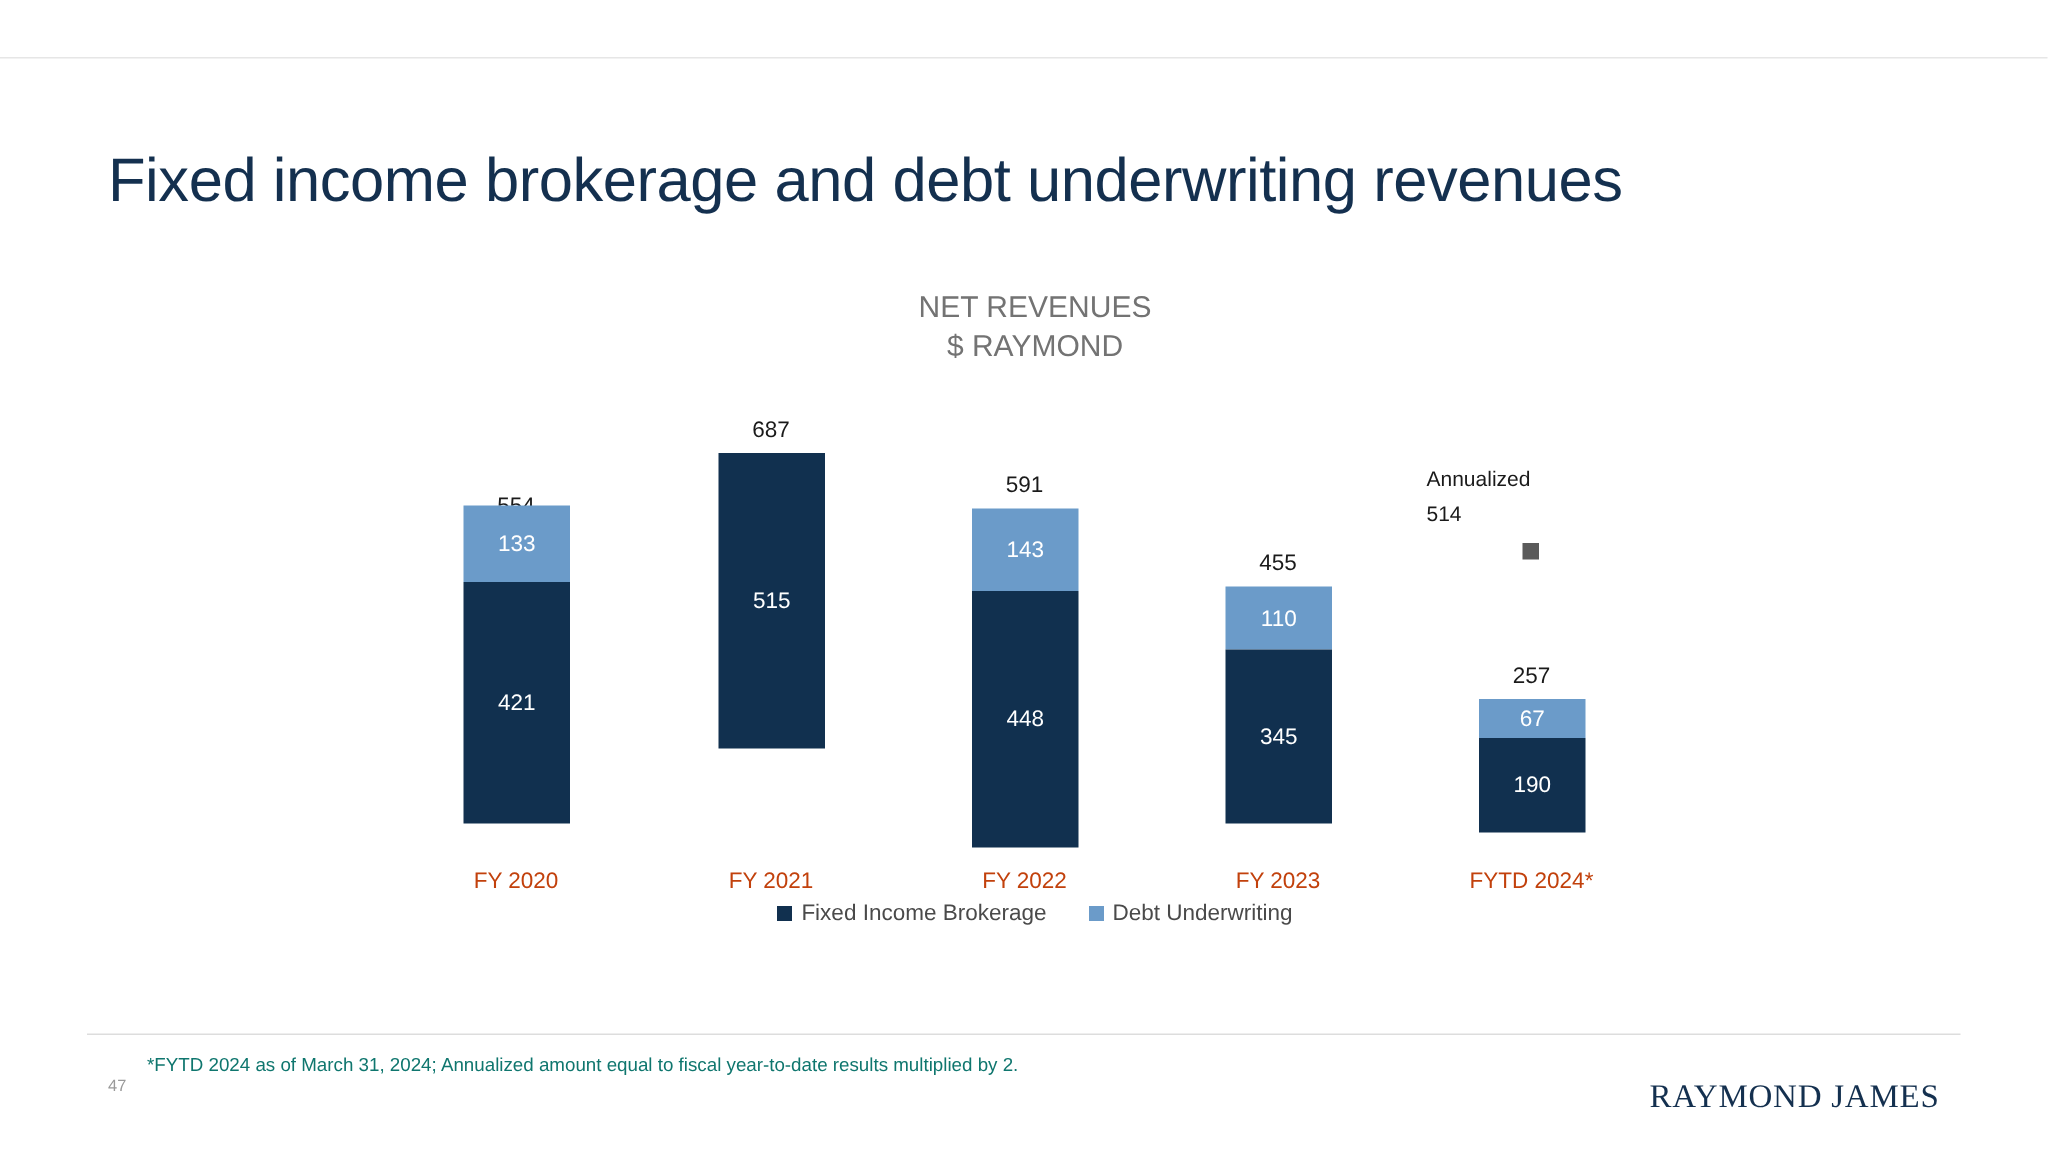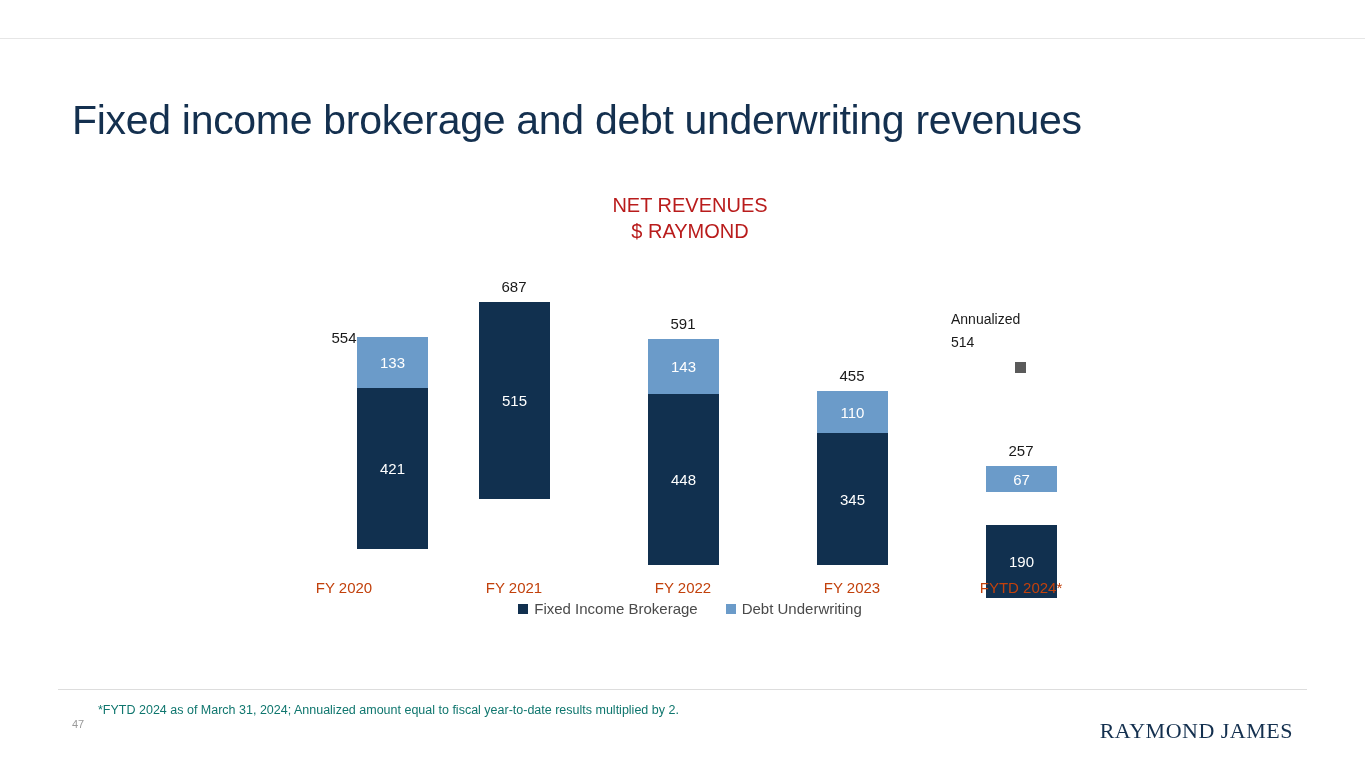--- a/index.html
+++ b/index.html
@@ -42,21 +42,21 @@
     left: 210px;
     width: 960px;
     height: 450px;
   }
   .chart-title {
     position: absolute;
     top: 7px;
     left: 0;
     width: 960px;
     text-align: center;
-    color: #b91c1c;
+    color: #737373;
     font-size: 20px;
     line-height: 26px;
   }
   .chart-title .l2 { display: block; }
 
   .plot {
     position: absolute;
     top: 100px;
     left: 0;
     width: 960px;
@@ -183,21 +183,21 @@
 
     <div class="chart-title">
       <span>NET REVENUES</span>
       <span class="l2">$ RAYMOND</span>
     </div>
 
     <div class="plot">
 
       <div class="col" style="left:64px; height:212px;">
         <div class="total-label" style="bottom:219px;">554</div>
-        <div class="bar-stack" style="height:228px;margin-left:48px;">
+        <div class="bar-stack" style="height:228px;">
           <div class="seg seg-top" style="height:51px;">133</div>
           <div class="seg seg-bottom" style="height:161px;">421</div>
         </div>
         <div class="cat-label">FY 2020</div>
       </div>
 
       <div class="col" style="left:234px; height:210px;">
         <div class="total-label" style="bottom:270px;">687</div>
         <div class="bar-stack" style="height:263px;">
           <div class="seg seg-bottom" style="height:197px;">515</div>
@@ -211,33 +211,33 @@
           <div class="seg seg-top" style="height:55px;">143</div>
           <div class="seg seg-bottom" style="height:171px;">448</div>
         </div>
         <div class="cat-label">FY 2022</div>
       </div>
 
       <div class="col" style="left:572px; height:174px;">
         <div class="total-label" style="bottom:181px;">455</div>
         <div class="bar-stack" style="height:174px;">
           <div class="seg seg-top" style="height:42px;">110</div>
-          <div class="seg seg-bottom" style="height:132px;">345</div>
+          <div class="seg seg-bottom" style="height:116px;">345</div>
         </div>
         <div class="cat-label">FY 2023</div>
       </div>
 
       <div class="col" style="left:741px; height:99px;">
         <div class="annot" style="bottom:238px;">Annualized</div>
         <div class="annot" style="bottom:215px;">514</div>
         <div class="annot-marker" style="bottom:192px;"></div>
         <div class="total-label" style="bottom:106px;">257</div>
         <div class="bar-stack" style="height:99px;">
           <div class="seg seg-top" style="height:26px;">67</div>
-          <div class="seg seg-bottom" style="height:73px;margin-top:33px;">190</div>
+          <div class="seg seg-bottom" style="height:63px;">190</div>
         </div>
         <div class="cat-label">FYTD 2024*</div>
       </div>
 
     </div>
 
     <div class="legend">
       <div class="legend-item">
         <span class="legend-swatch" style="background:#11304F;"></span>
         <span>Fixed Income Brokerage</span>

